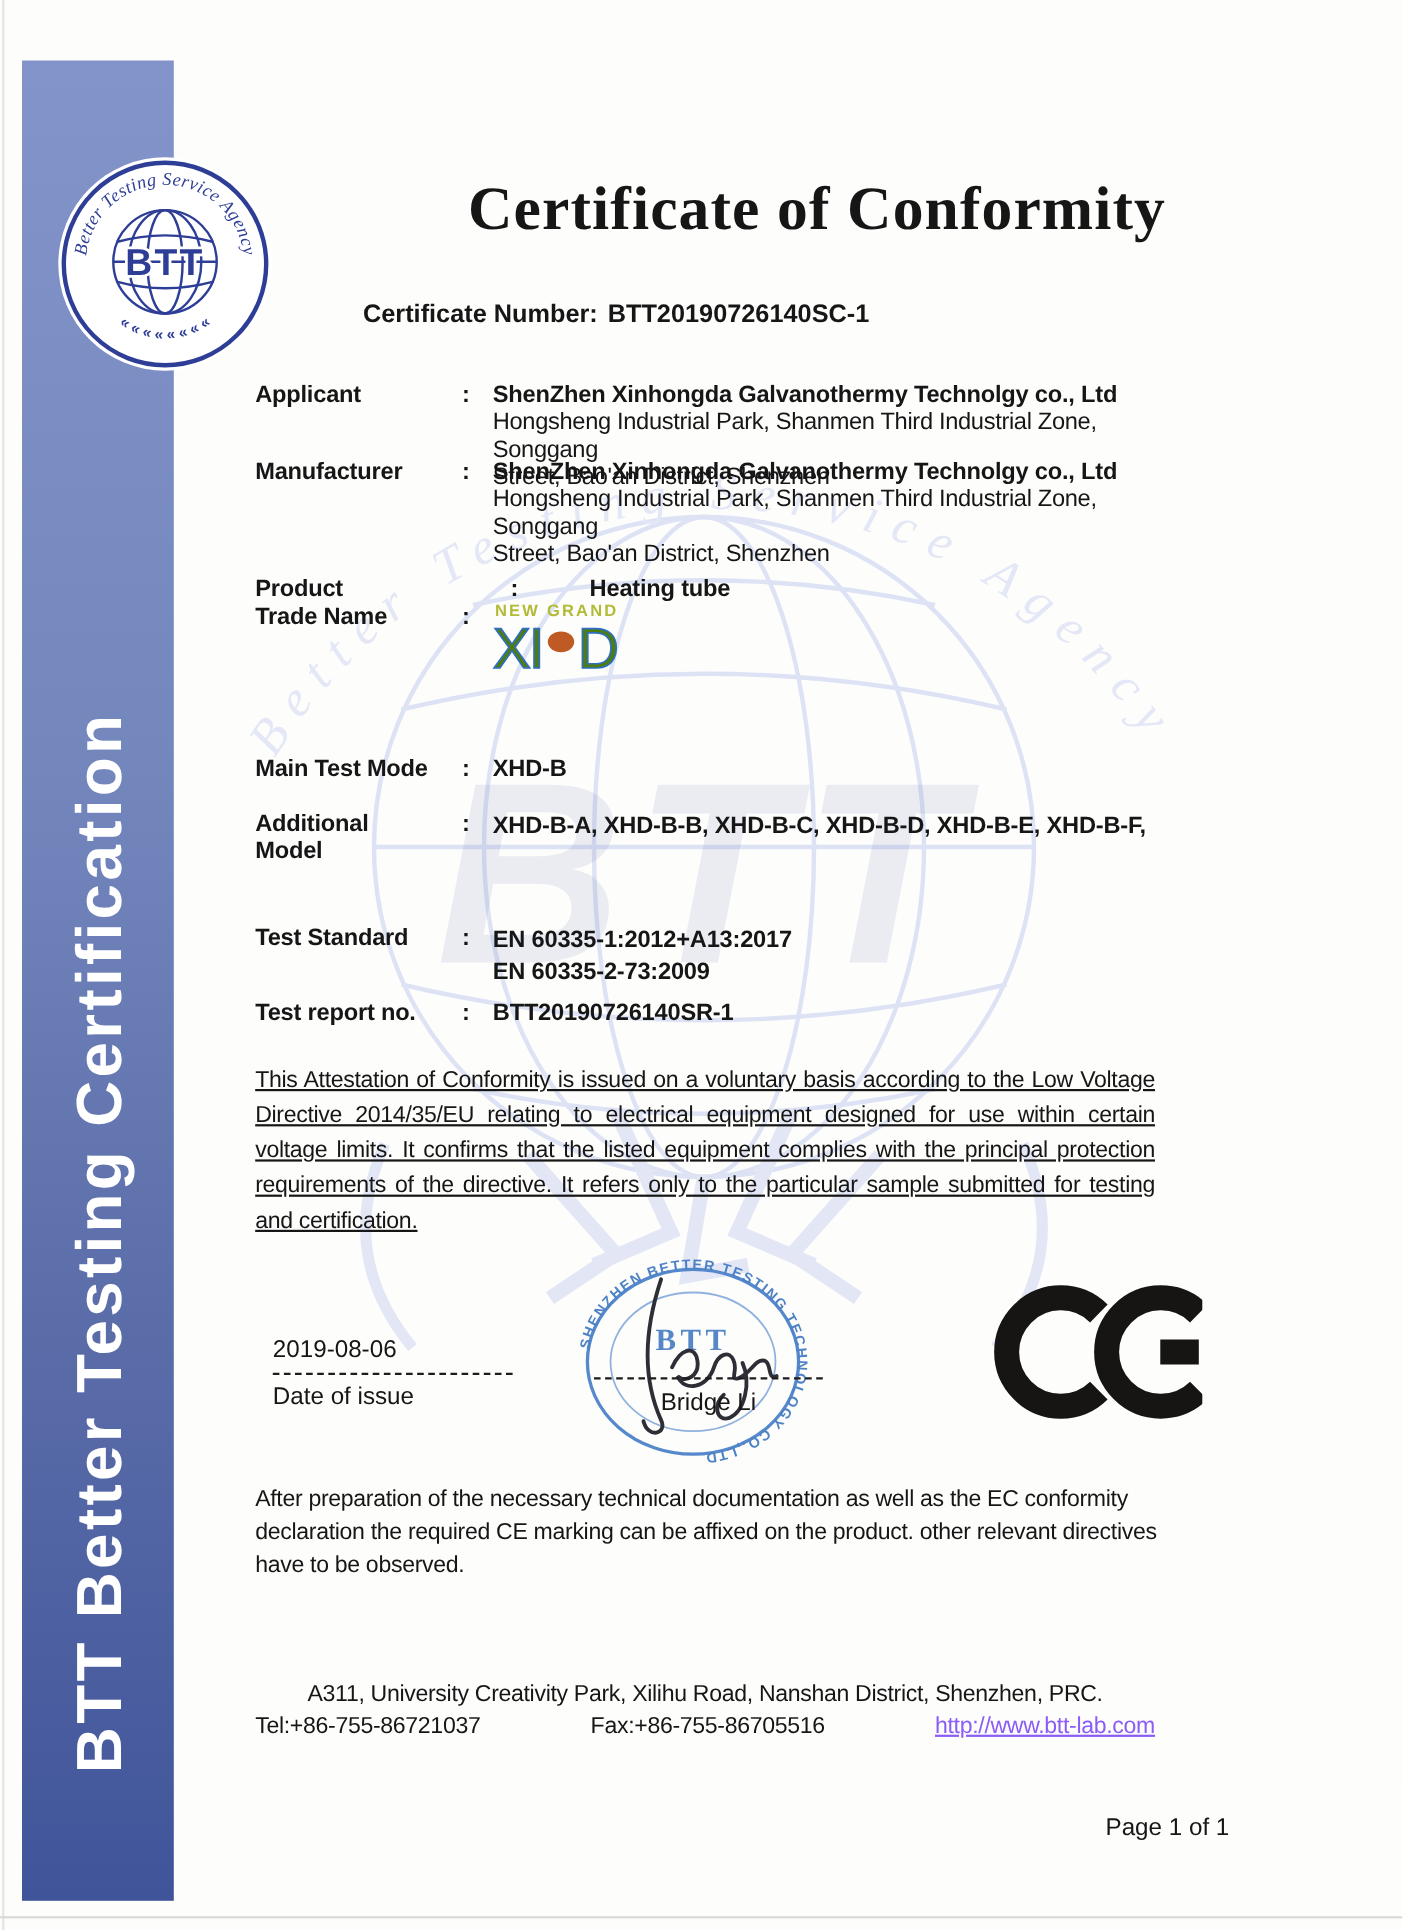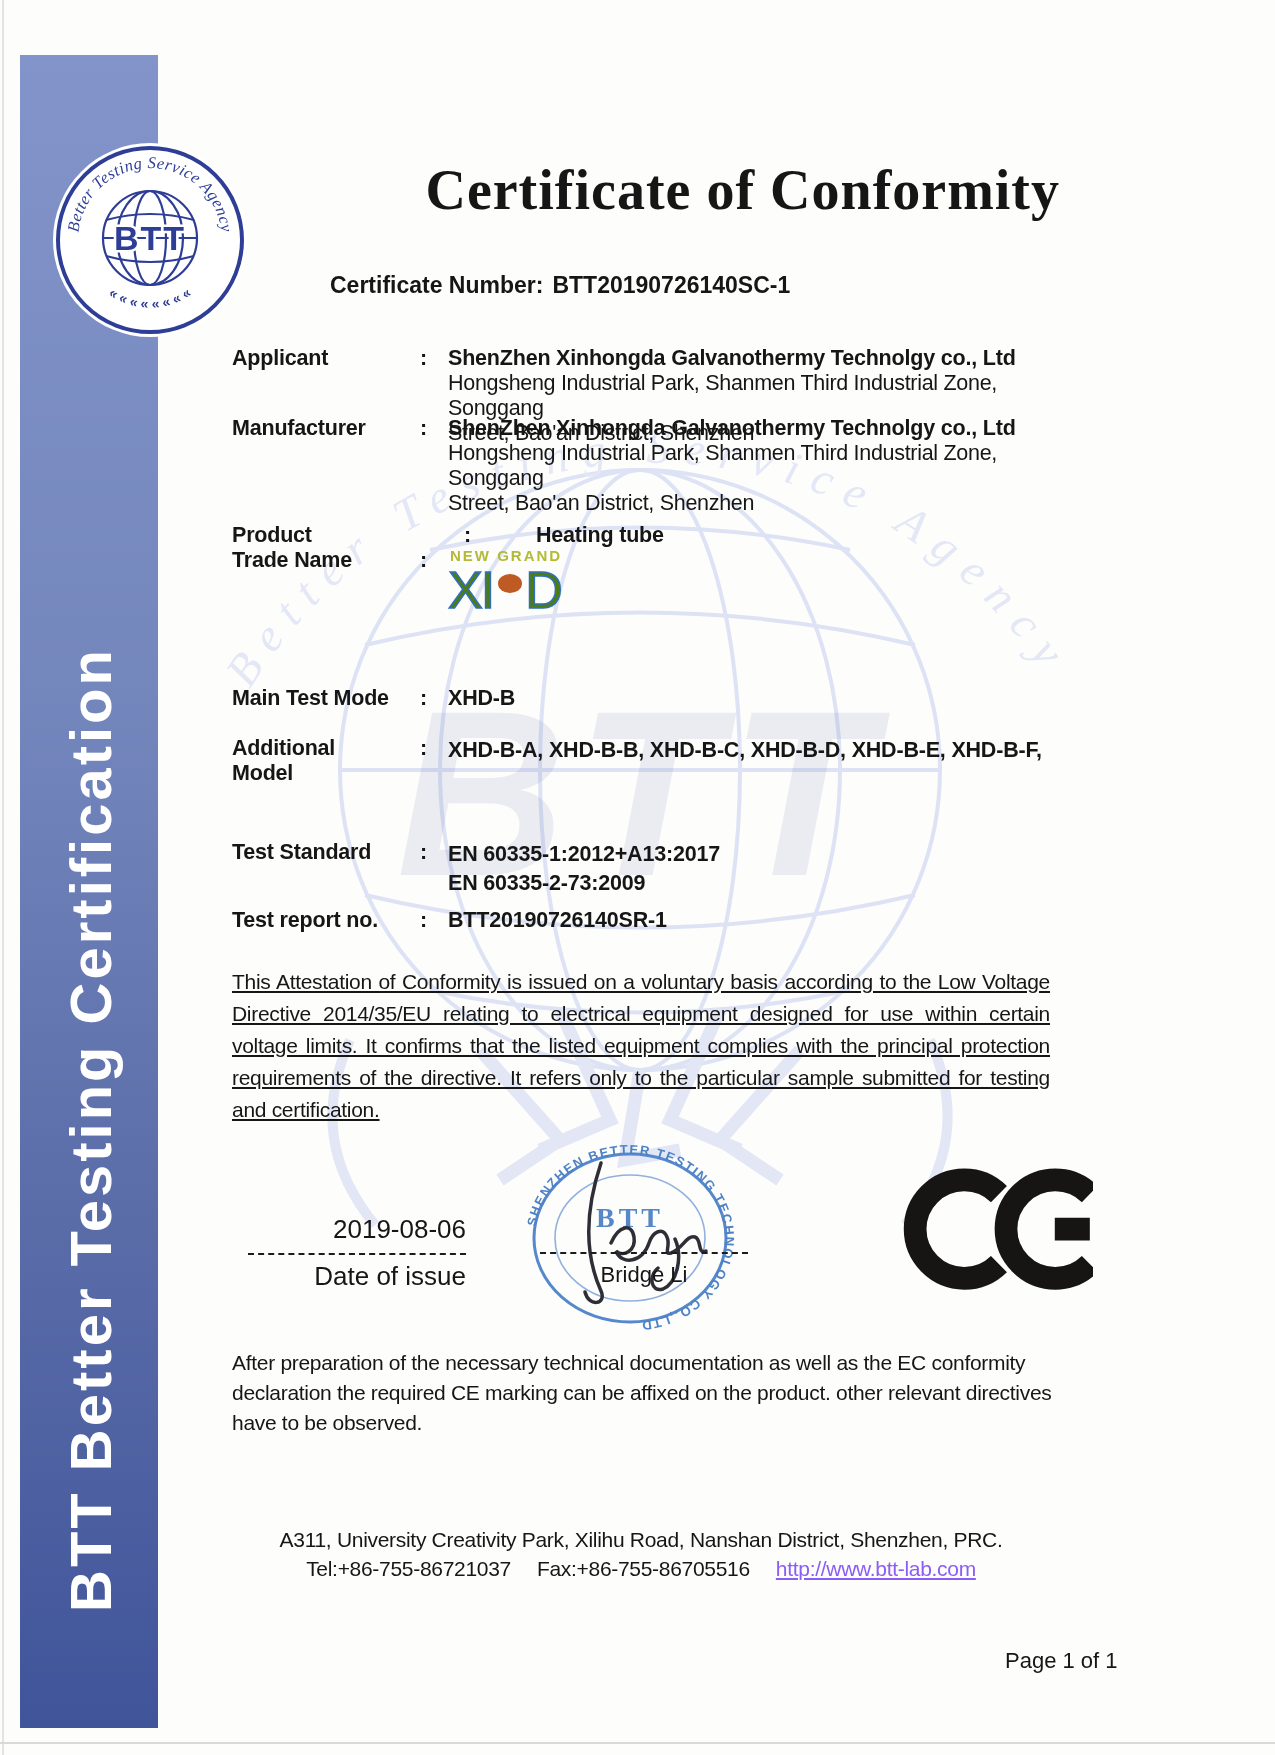--- a/index.html
+++ b/index.html
@@ -45,35 +45,35 @@
   .xhd-dot{display:inline-block;width:24px;height:19px;background:#c05a24;border-radius:50%;
            margin:0 3px 14px 5px;}
 
   
   .para1{position:absolute;left:232px;top:966px;width:818px;z-index:2;font-size:21px;
          line-height:32px;text-align:justify;letter-spacing:-0.3px;text-decoration:underline;}
   .para2{position:absolute;left:232px;top:1348px;width:842px;z-index:2;font-size:21px;
          line-height:30px;letter-spacing:-0.3px;}
 
   
-  .dateblock{position:absolute;left:248px;top:1214px;width:218px;z-index:2;text-align:right;
-             font-size:26px;}
+  .dateblock{position:absolute;left:248px;top:1214px;width:218px;z-index:2;text-align:left;
+             font-size:22px;}
   .dash-line{border-top:2.5px dashed #1c1c1c;height:0;margin:8px 0 6px 0;}
   .stamp{position:absolute;left:525px;top:1143px;z-index:2;}
   .sigline{position:absolute;left:540px;top:1252px;width:208px;z-index:6;
            border-top:2.5px dashed #1c1c1c;}
   .signer{position:absolute;left:540px;top:1262px;width:208px;z-index:6;text-align:center;
           font-size:22px;}
   .ce{position:absolute;left:903px;top:1160px;z-index:2;}
 
   
   .footer{position:absolute;left:232px;top:1528px;width:818px;z-index:2;text-align:center;}
   .f-company{font-size:24px;font-weight:bold;margin-bottom:6px;}
   .f-address{font-size:21px;letter-spacing:-0.3px;margin-bottom:5px;}
-  .f-contact{font-size:21px;letter-spacing:-0.3px;display:flex;justify-content:center;gap:26px;}
+  .f-contact{font-size:21px;letter-spacing:-0.3px;display:flex;justify-content:space-between;gap:26px;}
   .f-link{text-decoration:underline;color:#8b5cf6;cursor:pointer;}
   .pageno{position:absolute;left:1005px;top:1648px;z-index:2;font-size:22px;}
 </style>
 </head>
 <body>
 
 <div class="page">
 
   <svg class="wm" width="1275" height="1755" viewBox="0 0 1275 1755" aria-hidden="true">
     <defs>

